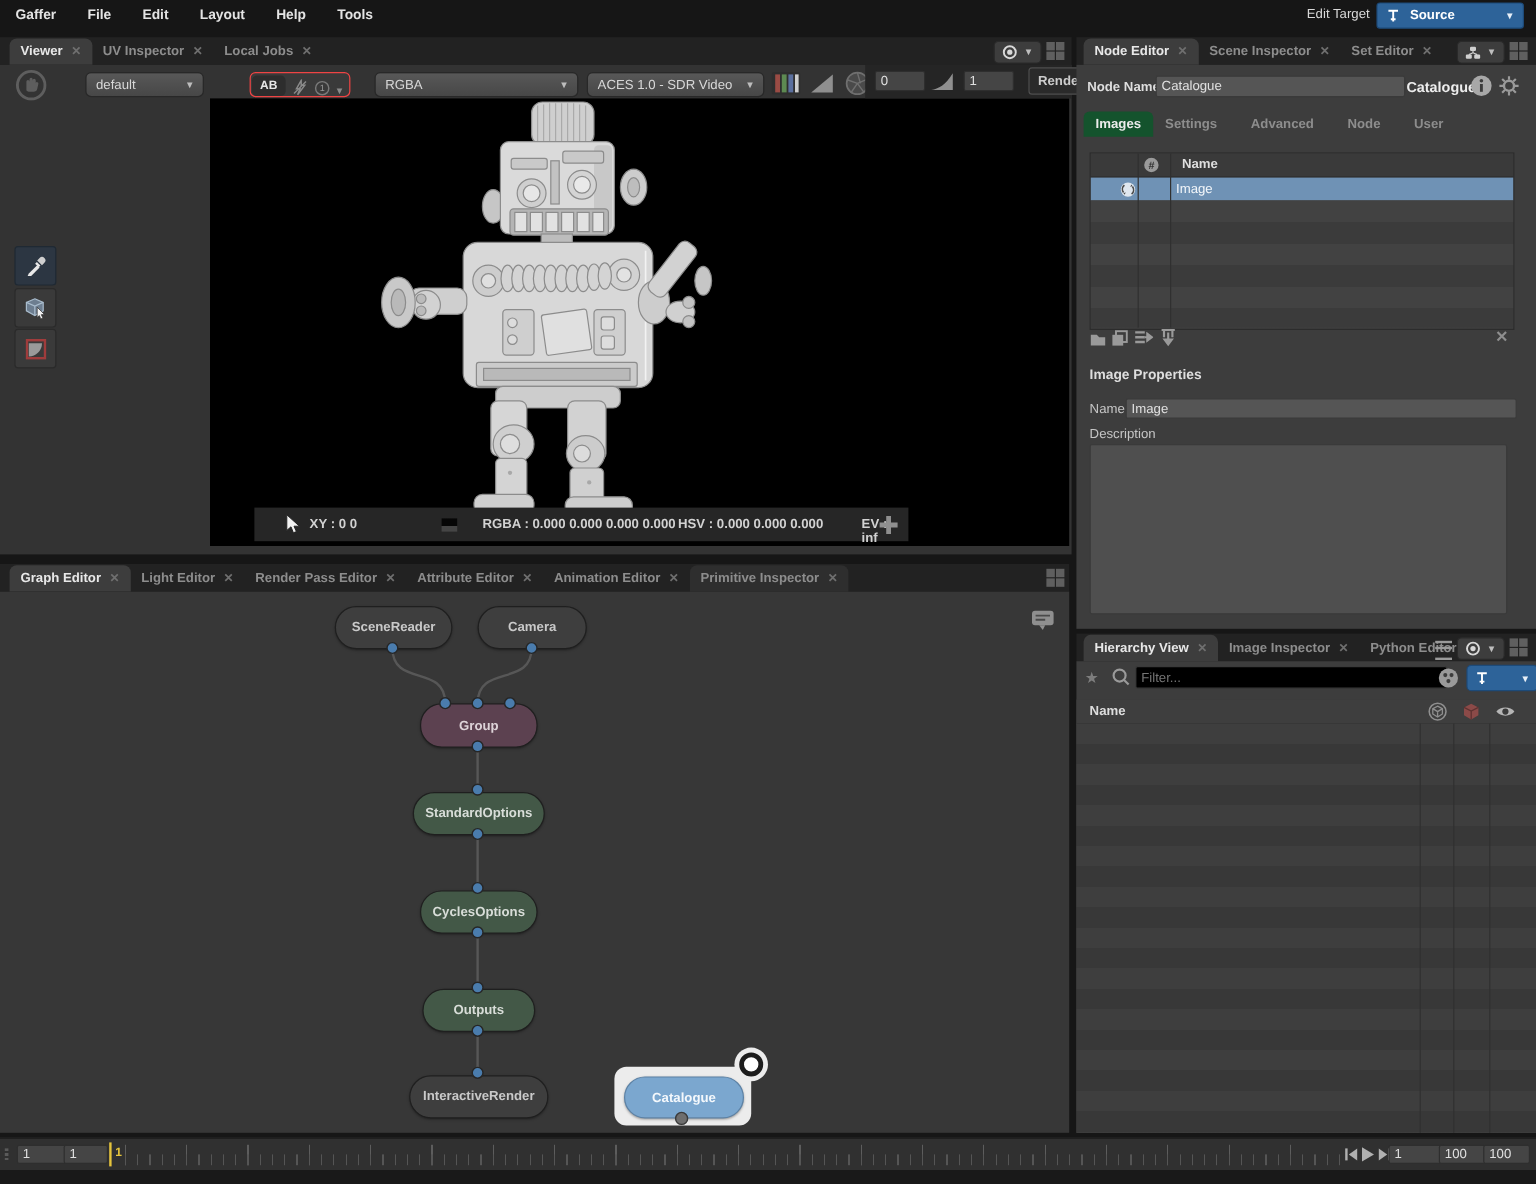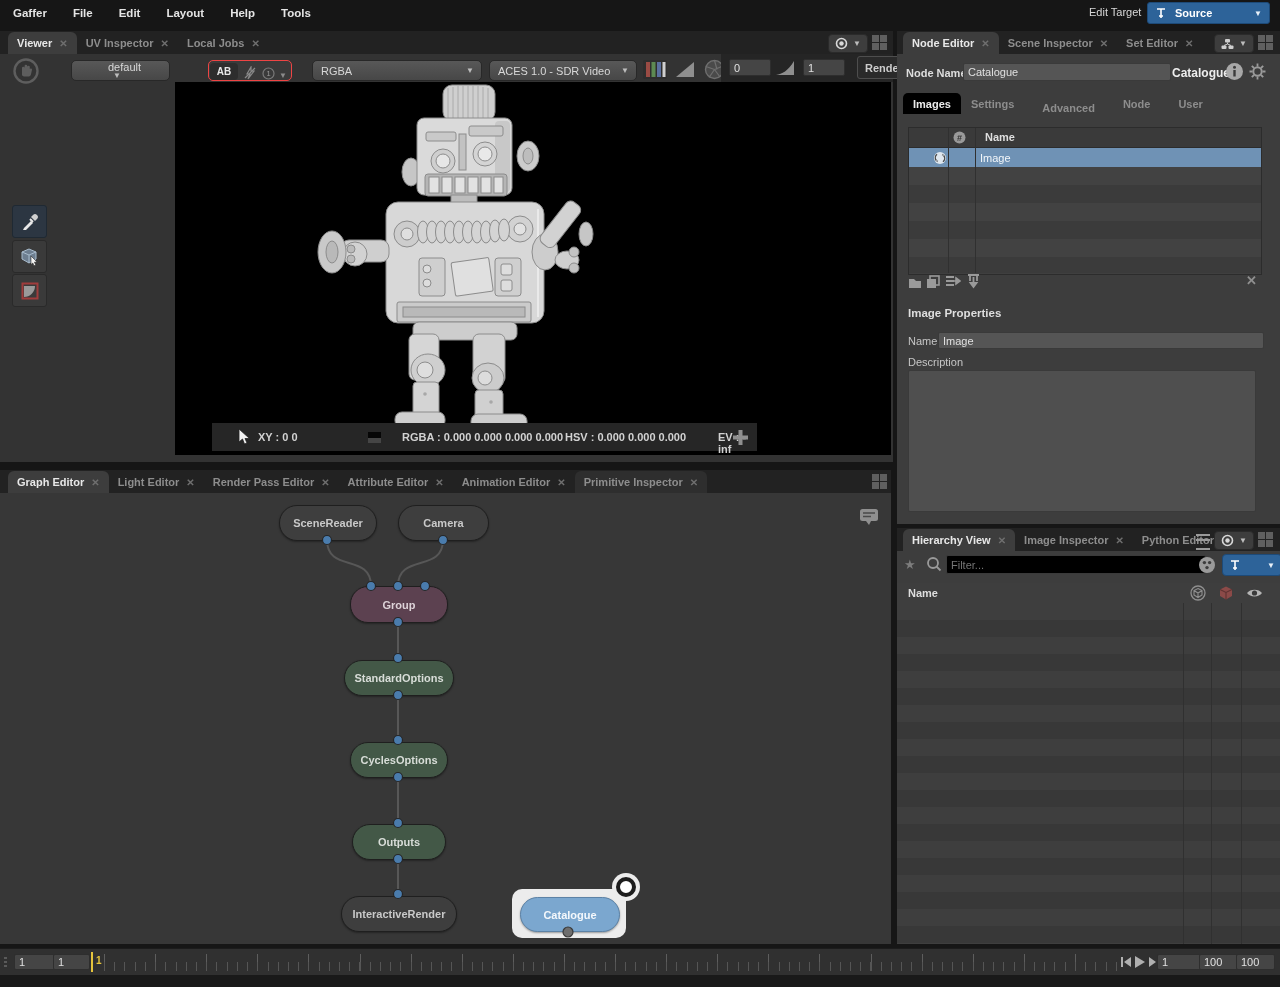--- a/index.html
+++ b/index.html
@@ -65,21 +65,21 @@
   .timeline{position:absolute;left:0;top:948px;width:1280px;height:26px;background:#303030;
             border-top:1px solid #1c1c1c;}
   .ticks-minor{position:absolute;left:104px;top:13px;height:9px;width:1014px;
      background:repeating-linear-gradient(90deg,#555 0 1px,transparent 1px 10.22px);}
   .ticks-major{position:absolute;left:104px;top:5px;height:17px;width:1014px;
      background:repeating-linear-gradient(90deg,#5d5d5d 0 1px,transparent 1px 51.1px);}
   .playhead{position:absolute;width:2px;background:#e5c43c;}
   .ph-label{position:absolute;color:#e5c43c;font-weight:bold;font-size:10px;}
   .subtab{height:21px;display:flex;align-items:center;padding:0 10px;font-size:11px;
           font-weight:bold;color:#8d8d8d;border-radius:5px 5px 0 0;}
-  .subtab.active{background:#000000;color:#ececec;}
+  .subtab.active{background:#14532d;color:#ececec;}
   .icon-label{color:#9a9a9a;}
 </style>
 </head>
 <body>
 
 <div id="app">
 
   <div class="menubar">
     <span class="menu-item">Gaffer</span>
     <span class="menu-item">File</span>
@@ -212,21 +212,21 @@
           <circle cx="250" cy="312" r="1.8" fill="#a8a8a8" stroke="none"></circle>
             <circle cx="316" cy="320" r="1.8" fill="#a8a8a8" stroke="none"></circle>
         </g>
       </svg>
     </div>
 
     <svg class="abs" style="left:13px;top:4px;" width="26" height="26" viewBox="0 0 26 26">
       <circle cx="13" cy="13" r="11.5" fill="none" stroke="#5e5e5e" stroke-width="2.4"></circle>
       <path d="M9 17 v-7 a1.3 1.3 0 0 1 2.6 0 v-2 a1.3 1.3 0 0 1 2.6 0 v1 a1.3 1.3 0 0 1 2.6 0 v2 a1.2 1.2 0 0 1 2.2 .8 l-1 4.4 c-.3 1.4-1.4 2.3-3 2.3 h-3 c-1.6 0-3-.7-3-1.5 z" fill="#5e5e5e"></path>
     </svg>
-    <div class="sel" style="position:absolute;left:71px;top:6px;width:97px;height:19px;flex-direction:column;">
+    <div class="sel" style="position:absolute;left:71px;top:6px;width:97px;height:19px;">
       <span class="lbl">default</span>
       <span class="caret">▼</span>
     </div>
     <div class="abs" style="left:208px;top:6px;width:82px;height:19px;background:#3a3a3a;border:1px solid #ef4444;border-radius:5px;display:flex;align-items:flex-end;">
       <span style="width:28px;height:17px;margin-left:1px;background:#2d2d2d;border-radius:4px;display:flex;align-items:center;justify-content:center;font-weight:bold;font-size:10px;color:#e6e6e6;">AB</span>
       <svg width="14" height="14" viewBox="0 0 14 14" style="margin:0 5px;">
         <path d="M8 1 L4 8 h3 L5 13 L11 5 h-3 z" fill="none" stroke="#8a8a8a" stroke-width="1.2"></path>
         <path d="M2 12 L12 2" stroke="#8a8a8a" stroke-width="1.2"></path>
       </svg>
       <svg width="13" height="13" viewBox="0 0 13 13">
@@ -437,21 +437,21 @@
       <path d="M8.5 0.5 v3 M8.5 13.5 v3 M0.5 8.5 h3 M13.5 8.5 h3 M2.8 2.8 l2.2 2.2 M12 12 l2.2 2.2 M14.2 2.8 L12 5 M5 12 L2.8 14.2" stroke="#9a9a9a" stroke-width="1.8"></path>
     </svg>
 
     <div class="abs" style="left:0px;top:38px;width:383px;height:22px;display:flex;align-items:flex-end;padding-left:6px;">
       <div class="subtab active">
           <span>Images</span>
         </div>
       <div class="subtab">
           <span>Settings</span>
         </div>
-      <div class="subtab" style="margin-left:8px;align-items:flex-end;">
+      <div class="subtab" style="margin-left:8px;">
           <span>Advanced</span>
         </div>
       <div class="subtab" style="margin-left:8px;">
           <span>Node</span>
         </div>
       <div class="subtab" style="margin-left:8px;">
           <span>User</span>
         </div>
     </div>
 

